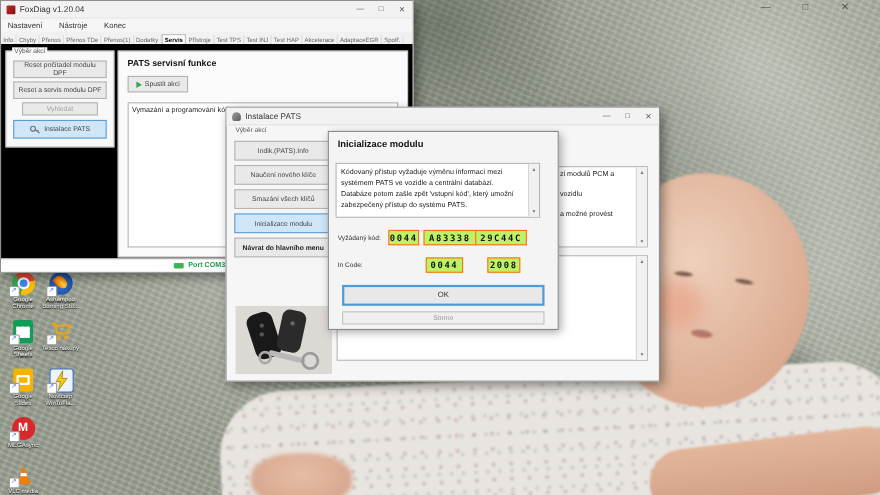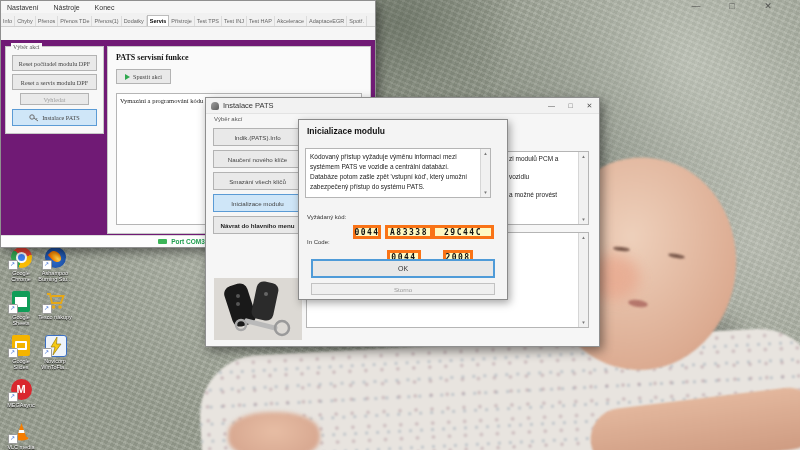--- a/index.html
+++ b/index.html
@@ -109,43 +109,43 @@
 
   
   #foxdiag{left:0;top:0;width:374px;height:246px;}
   #fd-menubar{display:flex;gap:15px;padding:1px 6px;font-size:7px;color:#333;height:10px;
     background:#f6f6f6;align-items:center;}
   #fd-tabs{display:flex;height:13px;background:#f1f1f1;border-bottom:1px solid #cfcfcf;
     overflow:hidden;align-items:flex-end;}
   .tab{font-size:5.5px;color:#666;padding:2px 2px;border-right:1px solid #dcdcdc;
     white-space:nowrap;}
   .tab.active{background:#fff;color:#000;font-weight:bold;border:1px solid #bdbdbd;border-bottom:none;}
-  #fd-client{position:absolute;left:0;top:39px;right:0;bottom:11px;background:#701a75;font-family:Liberation Serif, serif;}
+  #fd-client{position:absolute;left:0;top:39px;right:0;bottom:11px;background:#000000;}
   #fd-status{position:absolute;left:0;bottom:0;right:0;height:11px;background:#fdfdfd;
     border-top:1px solid #ddd;display:flex;align-items:center;justify-content:center;gap:4px;
     font-size:6.5px;color:#1f9e4e;font-weight:bold;}
   .greenblock{width:9px;height:5px;background:#3cb558;border-radius:1px;}
   .playtri{width:0;height:0;border-left:5px solid #2fa84f;border-top:3.5px solid transparent;
     border-bottom:3.5px solid transparent;margin-right:3px;}
 
   
   #patswin{left:205px;top:97px;width:393px;height:248px;}
   #patswin .side-label{position:absolute;left:8px;top:18px;font-size:6px;color:#555;}
   .sidebtn{position:absolute;left:7px;width:89px;height:18px;}
 
   
   #dialog{position:absolute;left:298px;top:119px;width:208px;height:179px;background:#f4f4f4;
     border:1px solid #8a8a8a;box-shadow:2px 3px 8px rgba(0,0,0,.35);}
   #dialog h1{position:absolute;left:8px;top:6px;margin:0;font-size:8.5px;color:#111;}
   #dlg-desc{left:6px;top:28px;width:186px;height:50px;padding:3px 12px 3px 4px;line-height:10px;}
   .fieldlbl{position:absolute;font-size:6px;color:#333;}
-  .codefield{position:absolute;height:14px;background:#fef9c3;border:3px solid #f97316;
+  .codefield{position:absolute;height:14px;background:#bef264;border:1px solid #f97316;
     display:flex;align-items:center;justify-content:center;
     font-family:"DejaVu Sans Mono",monospace;font-size:8px;font-weight:bold;color:#111;
-    letter-spacing:1.5px;box-sizing:border-box;margin-top:16px;}
+    letter-spacing:1.5px;box-sizing:border-box;}
   #ok-btn{position:absolute;left:12px;top:139px;width:184px;height:19px;background:#e8e8e8;
     border:2px solid #4f9bd8;font-size:7px;color:#333;display:flex;align-items:center;justify-content:center;box-sizing:border-box;}
   #cancel-btn{position:absolute;left:12px;top:163px;width:184px;height:12px;background:#efefef;
     border:1px solid #c2c2c2;font-size:6.2px;color:#9a9a9a;display:flex;align-items:center;justify-content:center;box-sizing:border-box;}
 
   .fragline{position:absolute;left:202px;font-size:6.5px;color:#222;white-space:nowrap;}
 </style>
 </head>
 <body>
 
@@ -240,20 +240,29 @@
       <svg class="g-vlc" viewBox="0 0 21 21">
         <polygon points="10.5,2 15.5,17 5.5,17" fill="#f57c00"></polygon>
         <polygon points="8.2,9 12.8,9 13.6,12 7.4,12" fill="#fff"></polygon>
         <ellipse cx="10.5" cy="17.3" rx="7" ry="2.2" fill="#f57c00"></ellipse>
       </svg>
       <span class="badge">↗</span></div>
     <div class="lbl">VLC media player</div>
   </div>
 
   <div class="win" id="foxdiag">
+    <div class="titlebar">
+      <span class="appicon"></span>
+      <span>FoxDiag v1.20.04</span>
+      <span class="winctrl">
+        <span>—</span>
+        <span>□</span>
+        <span>✕</span>
+      </span>
+    </div>
     <div id="fd-menubar">
       <span>Nastavení</span>
       <span>Nástroje</span>
       <span>Konec</span>
     </div>
     <div id="fd-tabs">
       <span class="tab">Info</span>
       <span class="tab">Chyby</span>
       <span class="tab">Přenos</span>
       <span class="tab">Přenos TDe</span>
@@ -352,21 +361,21 @@
     <div class="textbox" id="dlg-desc">
       <span>Kódovaný přístup vyžaduje výměnu informací mezi systémem PATS ve vozidle a centrální databází. Databáze potom zašle zpět 'vstupní kód', který umožní zabezpečený přístup do systému PATS.</span>
       <span class="scroll">
         <span class="up">▲</span>
         <span class="dn">▼</span>
       </span>
     </div>
     <span class="fieldlbl" style="left:8px;top:94px;">Vyžádaný kód:</span>
     <span class="codefield" style="left:54px;top:89px;width:28px;">0044</span>
     <span class="codefield" style="left:86px;top:89px;width:48px;">A83338</span>
-    <span class="codefield" style="left:133px;top:89px;width:62px;">29C44C</span>
+    <span class="codefield" style="left:133px;top:89px;width:47px;">29C44C</span>
     <span class="fieldlbl" style="left:8px;top:119px;">In Code:</span>
     <span class="codefield" style="left:88px;top:114px;width:34px;">0044</span>
     <span class="codefield" style="left:144px;top:114px;width:30px;">2008</span>
     <div id="ok-btn">OK</div>
     <div id="cancel-btn">Storno</div>
   </div>
 
 </div>
 
 </body></html>

